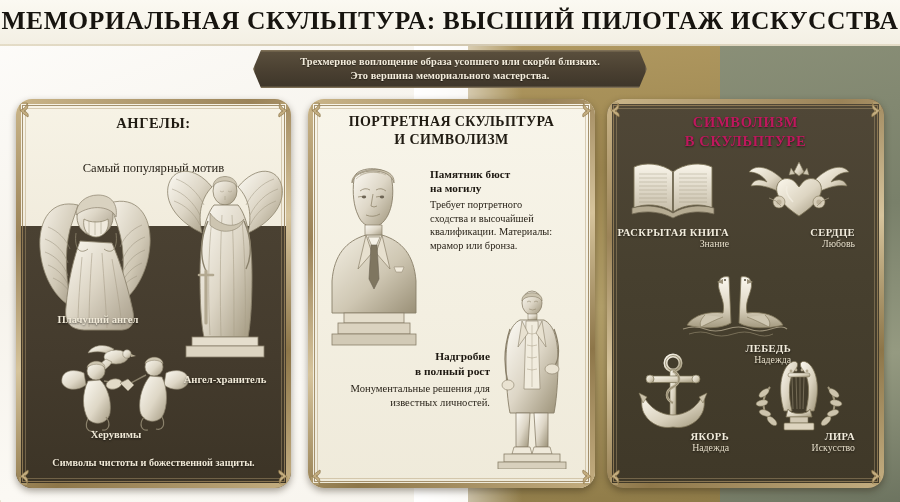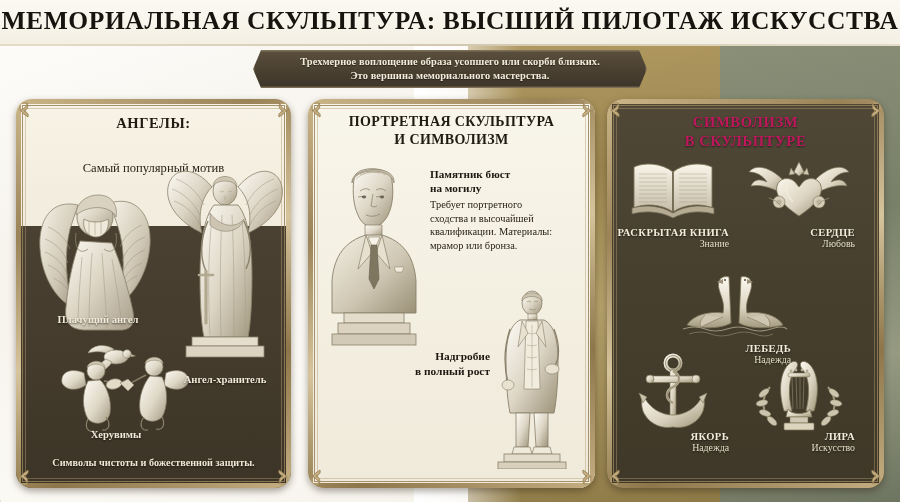--- a/index.html
+++ b/index.html
@@ -560,20 +560,21 @@
           <rect x="18" y="165" width="56" height="8" fill="#e3dcca" stroke="#897f69" stroke-width=".8"></rect>
           <rect x="12" y="173" width="68" height="7" fill="#d8d0bd" stroke="#897f69" stroke-width=".8"></rect>
         </svg>
       </div>
 
       <div id="p2-b2">
         <h4>
           <span>Надгробие</span><br>
           <span>в полный рост</span>
         </h4>
+        <p>Монументальные решения для известных личностей.</p>
       </div>
     </div>
 
     <div class="frame-outer"></div>
     <div class="frame-inner"></div>
     <div class="frame-inner2"></div>
     <div class="corner c-tl">
         <svg viewBox="0 0 22 22">
           <path d="M2 9 C5 9 9 5 9 2 C11 6 9 9 6 10 C9 11 11 13 10 16 C7 14 4 12 2 9 Z" fill="#c3ad80" stroke="#8d7649" stroke-width=".7"></path>
           <path d="M2 2 L9 2 M2 2 L2 9" stroke="#b39d70" stroke-width="1.4" fill="none"></path>

